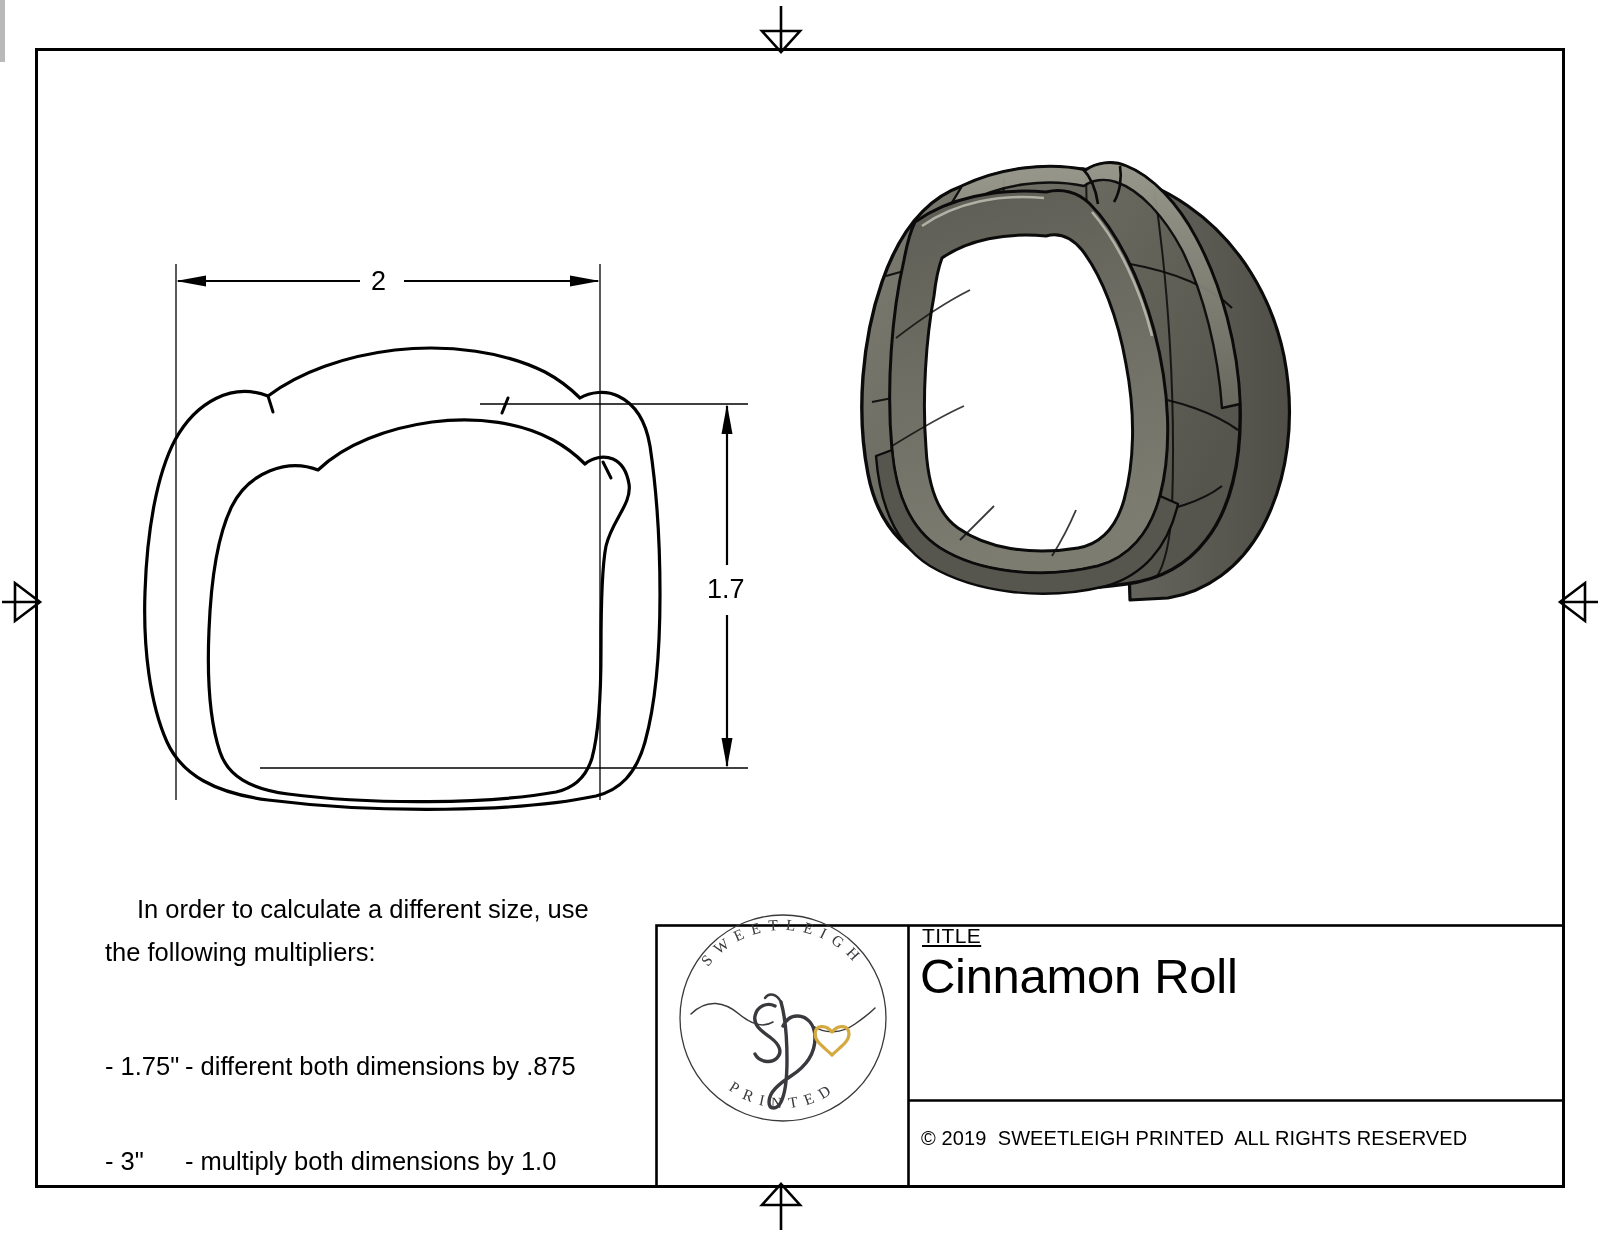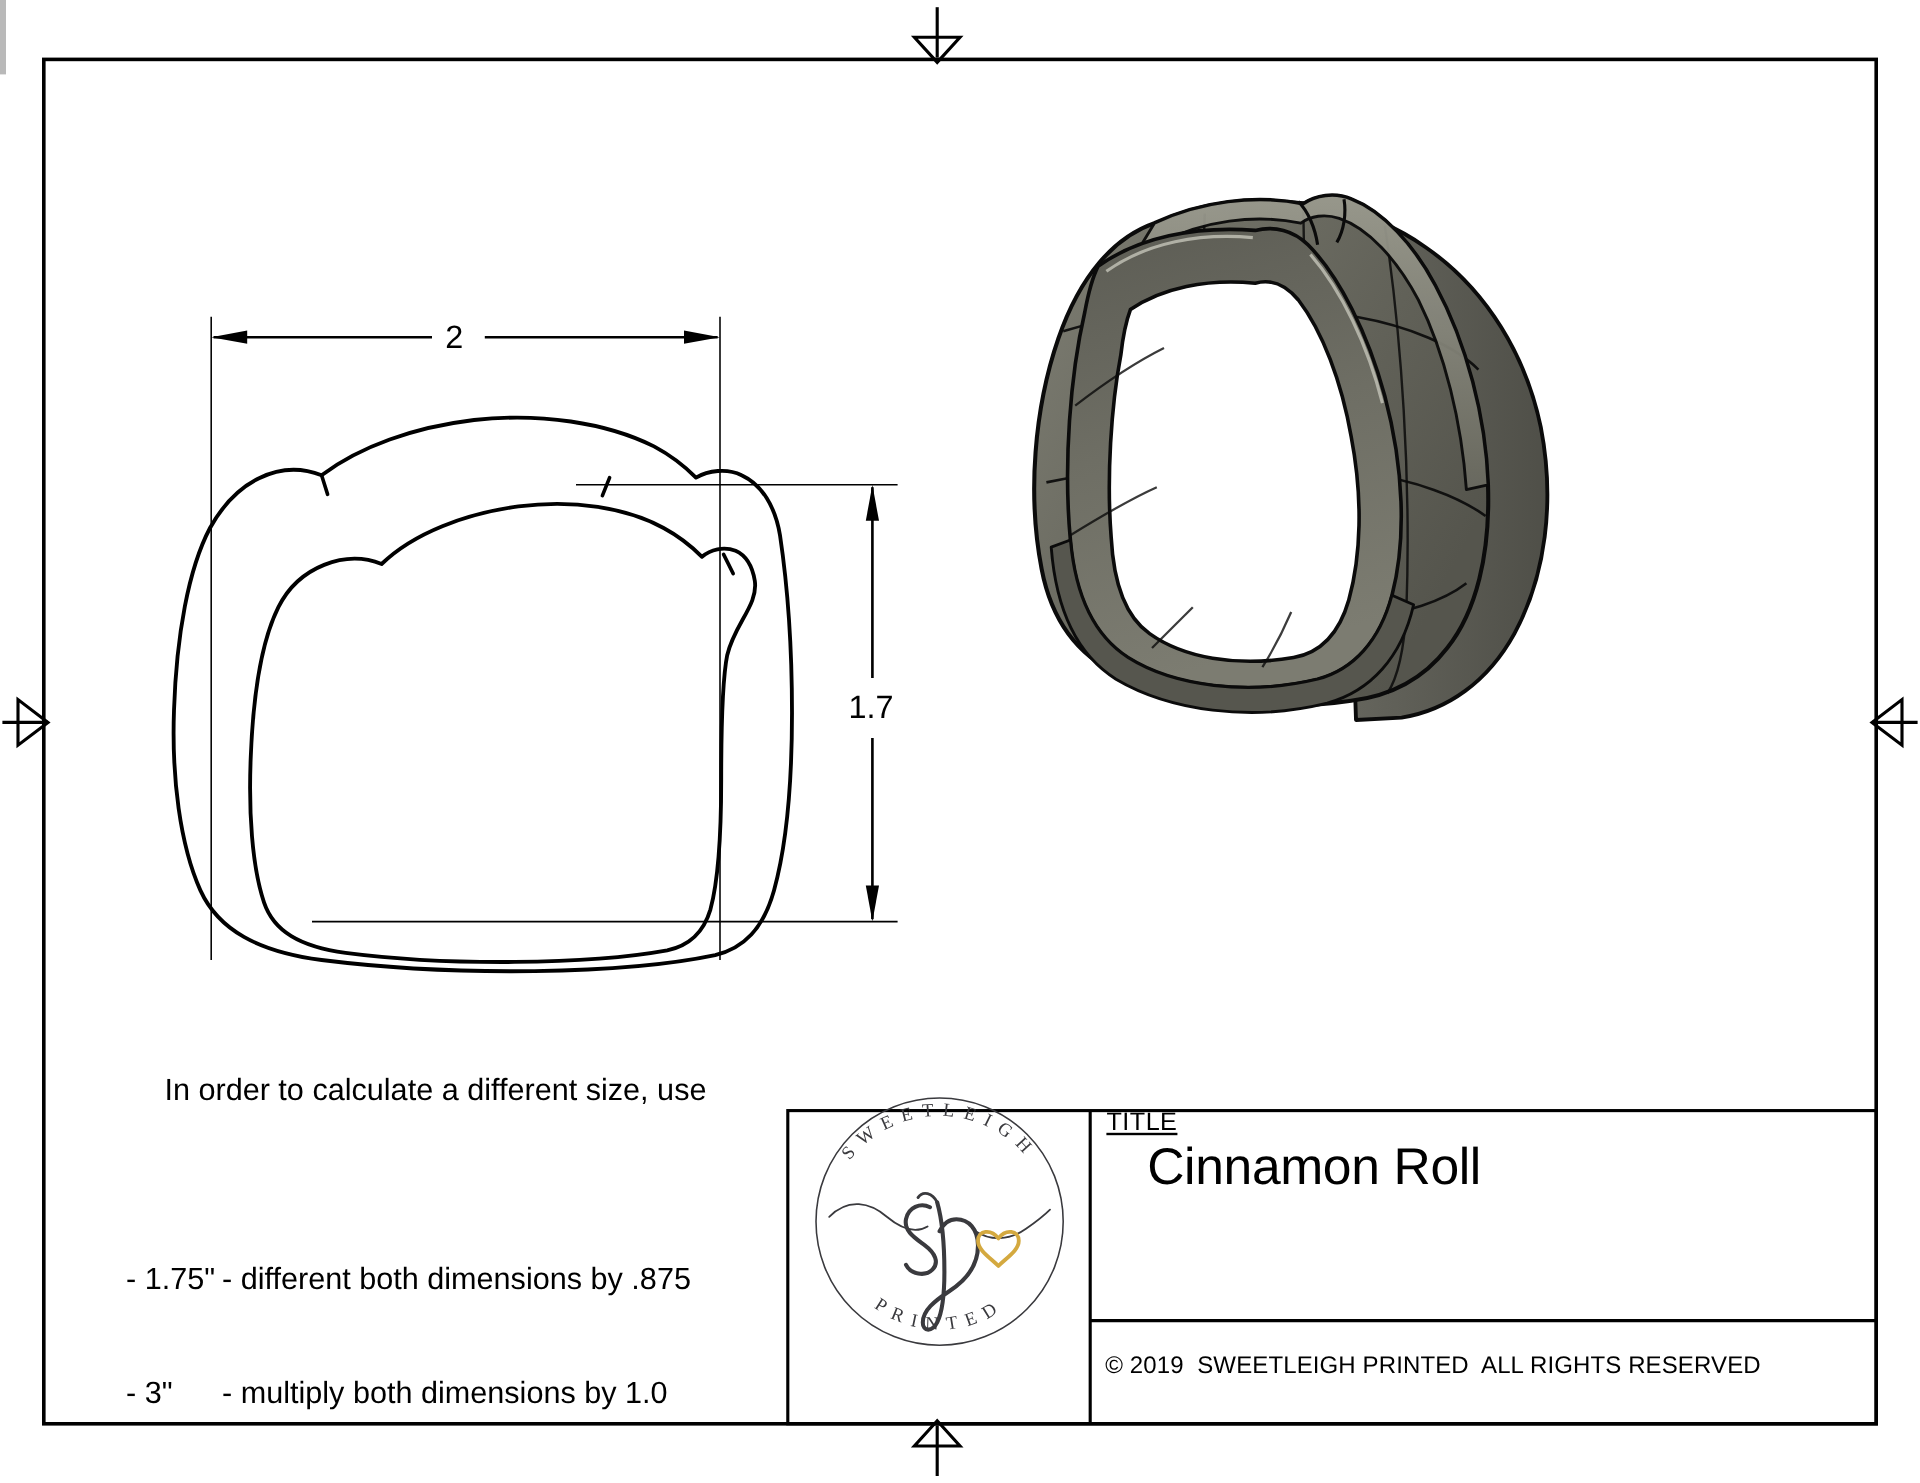--- a/index.html
+++ b/index.html
@@ -44,23 +44,22 @@
   }
   .note-list .amt {
     display: inline-block;
     width: 80px;
   }
   .title-label {
     font-size: 21px;
     letter-spacing: 0.4px;
   }
   .title-main {
-    font-size: 43px;
+    font-size: 49px;
     letter-spacing: -0.3px;
-    margin-left: 36px;
   }
   .copyright {
     font-size: 20px;
     letter-spacing: 0.1px;
   }
   .logo-wrap {
     position: absolute;
     left: 663px;
     top: 898px;
     width: 240px;
@@ -302,20 +301,21 @@
       <line x1="908.5" y1="925.5" x2="908.5" y2="1186.5" stroke-width="2.6"></line>
 
       <line x1="908.5" y1="1100.5" x2="1563.5" y2="1100.5" stroke-width="2.6"></line>
     </g>
   </svg>
 
   <div class="txt dim-text" style="left:371px; top:268px;">2</div>
   <div class="txt dim-text" style="left:707px; top:576px;">1.7</div>
 
   <div class="txt note-head" style="left:105px; top:894px;margin-left:32px;">In order to calculate a different size, use</div>
+  <div class="txt note-head" style="left:105px; top:937px;">the following multipliers:</div>
 
   <div class="txt note-list" style="left:105px; top:988px;">
     <div><span class="amt">- 1.75"</span><span>- different both dimensions by .875</span></div>
     <div><span class="amt">- 3"</span><span>- multiply both dimensions by 1.0</span></div>
     
     
     
     
   </div>
 

